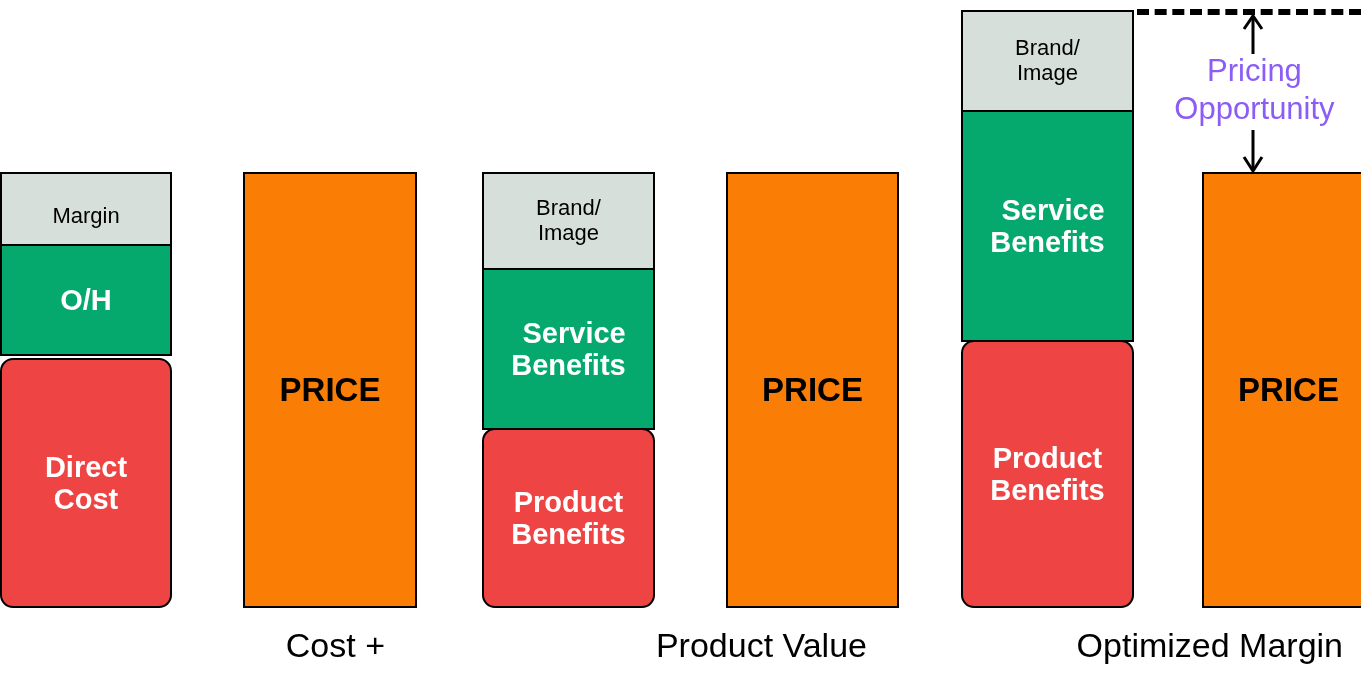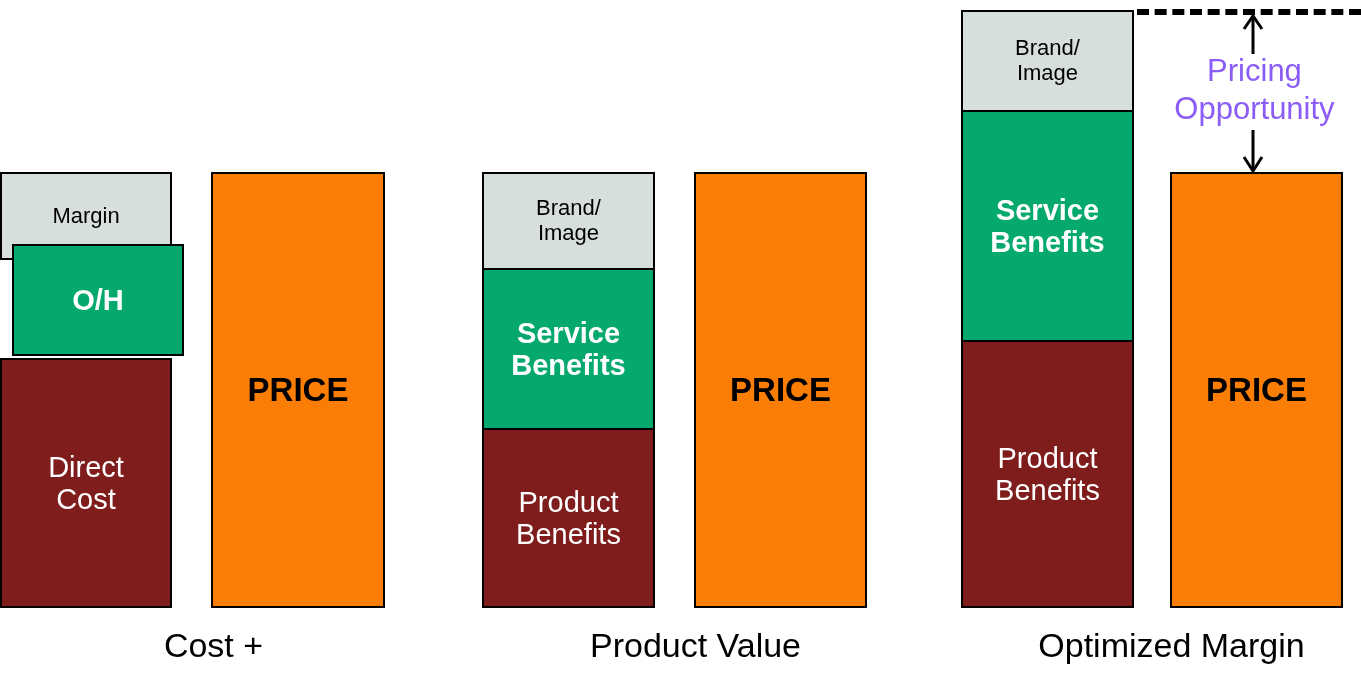--- a/index.html
+++ b/index.html
@@ -34,45 +34,47 @@
     background: #d7dfdb;
     color: #000000;
     font-weight: 400;
     font-size: 22px;
   }
   .blk.midgreen {
     background: #05a96d;
     color: #ffffff;
     font-weight: bold;
     font-size: 29px;
+    text-align: right;
   }
   .blk.darkgreen {
-    background: #7f1d1d;
+    background: #ef4444;
     color: #ffffff;
-    font-weight: normal;
+    font-weight: bold;
     font-size: 29px;
+    border-radius: 13px;
   }
   .blk.orange {
     background: #fa7d05;
     color: #000000;
     font-weight: bold;
     font-size: 33px;
+    margin-left: 32px;
   }
 
   
   .seg { border-top-width: 2px; border-bottom-width: 2px; }
 
   .caption {
     position: absolute;
-    text-align: center;
+    text-align: right;
     font-size: 34px;
     color: #000000;
     font-weight: 400;
     white-space: nowrap;
-    margin-left: 21px;
   }
 
   
   .dashline {
     position: absolute;
     height: 0;
     border-top: 6px dashed #000000;
   }
   .anno-text {
     position: absolute;
@@ -89,21 +91,21 @@
 </style>
 </head>
 <body>
 
 <div id="stage">
 
   <div>
 
     <div class="blk gray seg" style="left:0px; top:172px; width:172px; height:88px;">Margin</div>
 
-    <div class="blk midgreen seg" style="left:0px; top:244px; width:172px; height:112px;margin-left:12px;">O/H</div>
+    <div class="blk midgreen seg" style="left:0px; top:244px; width:172px; height:112px;">O/H</div>
 
     <div class="blk darkgreen seg" style="left:0px; top:358px; width:172px; height:250px;">Direct
 Cost</div>
 
     <div class="blk orange" style="left:211px; top:172px; width:174px; height:436px;">PRICE</div>
 
     <div class="caption" style="left:0px; top:626px; width:385px;">Cost +</div>
   </div>
 
   <div>

